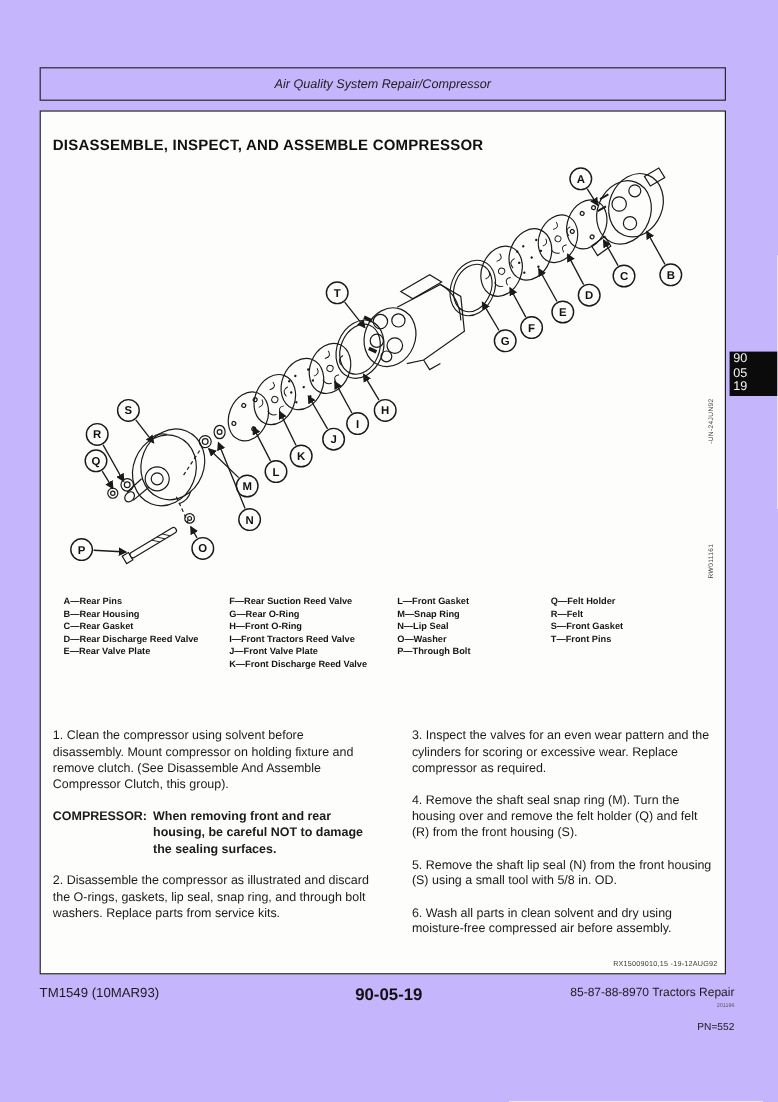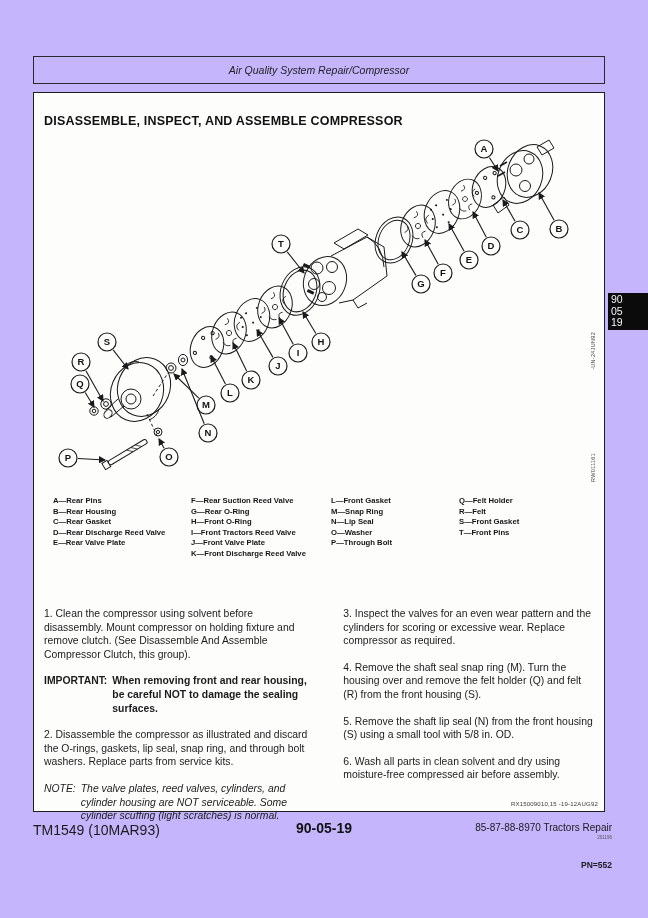--- a/index.html
+++ b/index.html
@@ -48,27 +48,27 @@
     position:absolute; left:608px; top:293px; width:40px; height:37px; background:#0b0b0b;
     color:#f5f5f5; font-size:10.5px; font-weight:normal; line-height:11.5px;
     padding-top:1px; padding-left:3px; box-sizing:border-box;
   }
   .vertical-ref{
     position:absolute; left:590px; top:482px; width:150px; height:9px;
     transform-origin:0 0; transform:rotate(-90deg);
     display:flex; justify-content:space-between;
     font-size:5.5px; color:#444; letter-spacing:.3px;
   }
-  .footer-left{ position:absolute; left:33px; top:822px; font-size:14px; color:#1b1b1b;}
+  .footer-left{ position:absolute; left:33px; top:822px; font-size:11px; color:#1b1b1b;}
   .footer-center{ position:absolute; left:269px; top:820px; width:110px; text-align:center;
     font-size:14px; font-weight:bold; color:#111;}
   .footer-right{ position:absolute; right:36px; top:822px; text-align:right; color:#1b1b1b;}
   .footer-right .book{ font-size:10px; }
   .footer-right .print{ font-size:4.5px; margin-top:2px; color:#555;}
-  .footer-right .pn{ font-size:8.5px; margin-top:20px;font-weight:bold;}
+  .footer-right .pn{ font-size:8.5px; margin-top:10px;}
 </style>
 </head>
 <body>
 
 <div class="page">
 
   <div class="header-box">
     <span>Air Quality System Repair/Compressor</span>
   </div>
 
@@ -321,28 +321,24 @@
           <div class="legend-item">R—Felt</div>
           <div class="legend-item">S—Front Gasket</div>
           <div class="legend-item">T—Front Pins</div>
         </div>
       </div>
 
     <div class="body-cols">
       <div class="col-left">
           <div class="para step">1. Clean the compressor using solvent before disassembly. Mount compressor on holding fixture and remove clutch. (See Disassemble And Assemble Compressor Clutch, this group).</div>
           <div class="para important hang">
-            <span class="blk-label">IMPORTANT:</span>
+            <span class="blk-label">COMPRESSOR:</span>
             <span class="blk-text">When removing front and rear housing, be careful NOT to damage the sealing surfaces.</span>
           </div>
           <div class="para step">2. Disassemble the compressor as illustrated and discard the O-rings, gaskets, lip seal, snap ring, and through bolt washers. Replace parts from service kits.</div>
-          <div class="para note hang">
-            <span class="blk-label">NOTE:</span>
-            <span class="blk-text">The valve plates, reed valves, cylinders, and cylinder housing are NOT serviceable. Some cylinder scuffing (light scratches) is normal.</span>
-          </div>
         </div>
       <div class="col-right">
           <div class="para step">3. Inspect the valves for an even wear pattern and the cylinders for scoring or excessive wear. Replace compressor as required.</div>
           <div class="para step">4. Remove the shaft seal snap ring (M). Turn the housing over and remove the felt holder (Q) and felt (R) from the front housing (S).</div>
           <div class="para step">5. Remove the shaft lip seal (N) from the front housing (S) using a small tool with 5/8 in. OD.</div>
           <div class="para step">6. Wash all parts in clean solvent and dry using moisture-free compressed air before assembly.</div>
         </div>
     </div>
 
     <div class="photo-code">RX15009010,15  -19-12AUG92</div>

